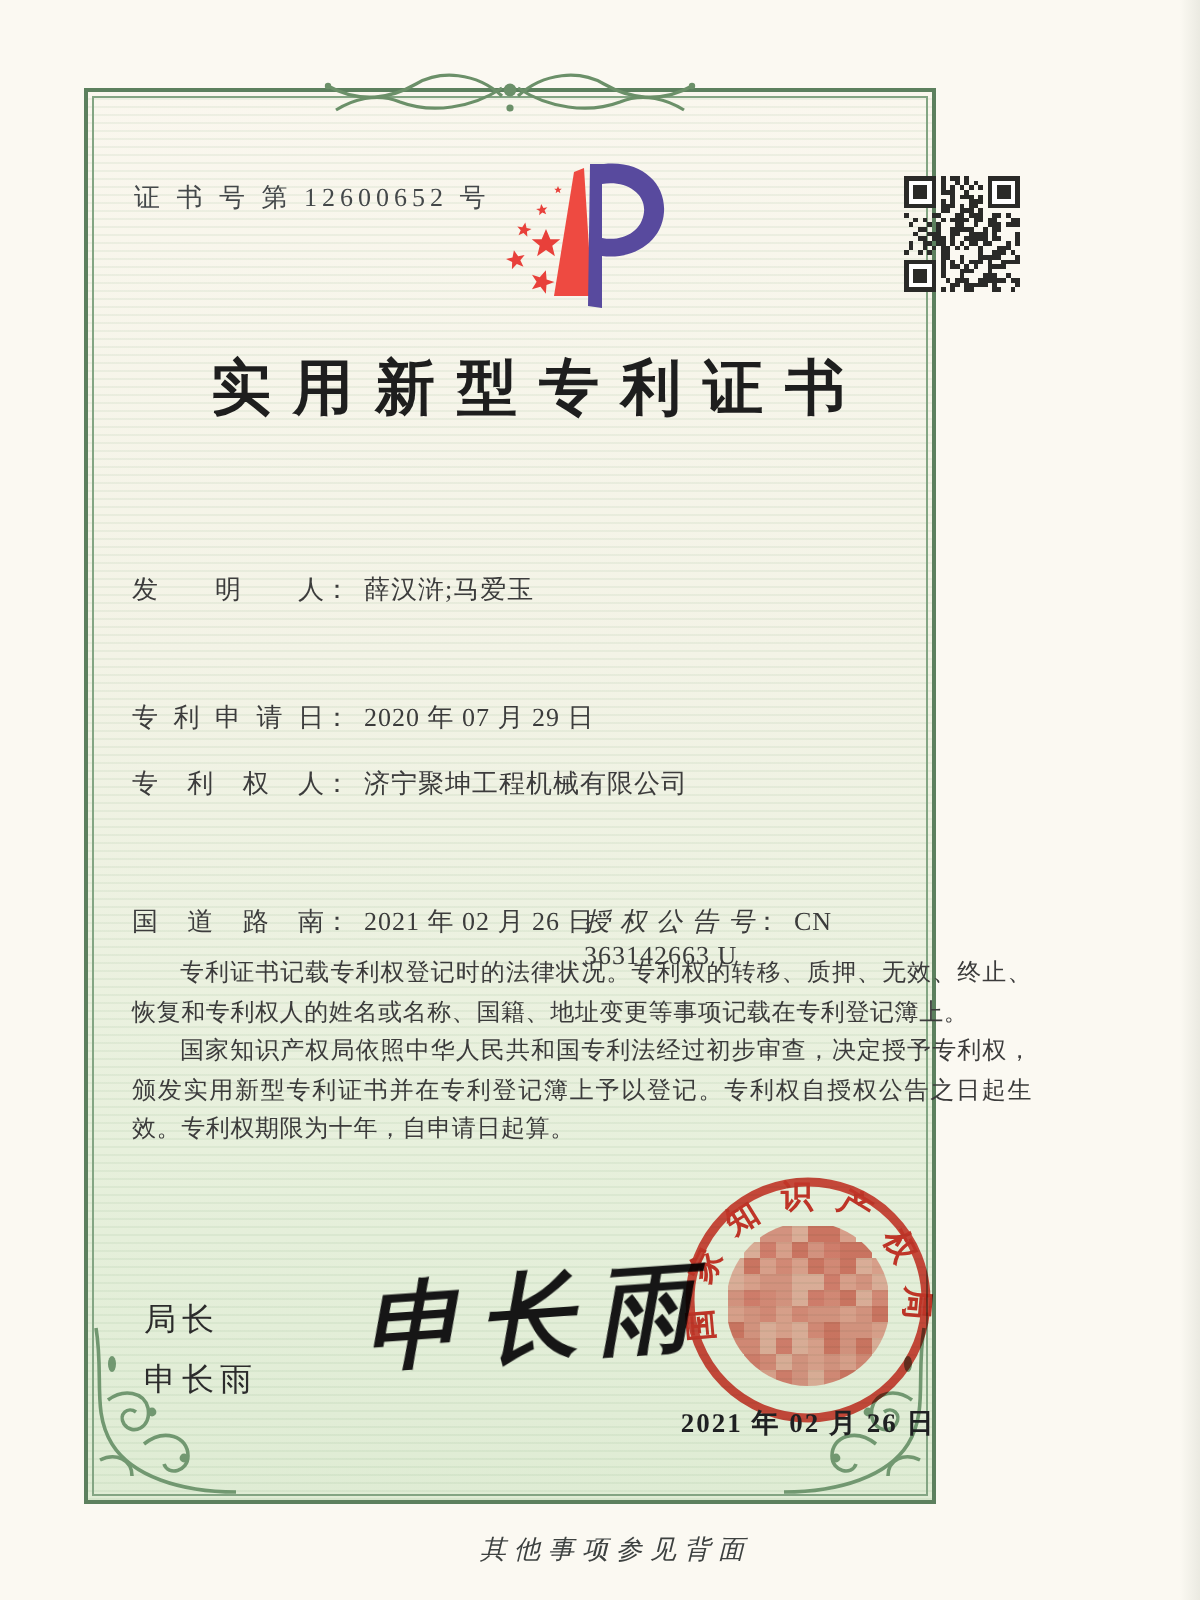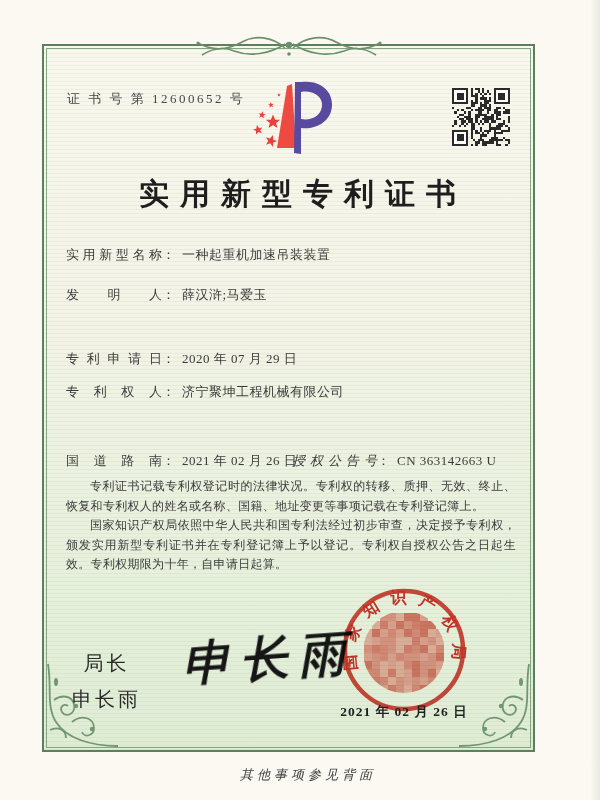--- a/index.html
+++ b/index.html
@@ -10,21 +10,21 @@
     font-family:"Liberation Serif","DejaVu Serif",serif;
     color:#3a3a3a;
     overflow:hidden;
   }
   body::after{ 
     content:""; position:absolute; top:0; right:0; width:10px; height:100%;
     background:linear-gradient(90deg, rgba(0,0,0,0) 0%, rgba(90,100,80,0.10) 100%);
     pointer-events:none;
   }
   .frame{
-    position:absolute; left:42px; top:44px; width:493px; height:708px;
+    position:absolute; left:42px; top:44px; width:426px; height:708px;
     border:2px solid #5c805e;
     background:
       repeating-linear-gradient(0deg, rgba(122,166,120,0.10) 0px, rgba(122,166,120,0.10) 1px, rgba(0,0,0,0) 1px, rgba(0,0,0,0) 4px),
       linear-gradient(180deg, #faf7ee 0%, #f3f3e6 40%, #e7f0dc 75%, #dfecd4 100%);
   }
   .frame::before{
     content:""; position:absolute; inset:2px; border:1px solid #83a583; pointer-events:none;
   }
   .ornament-top{ position:absolute; left:50%; top:-14px; transform:translateX(-50%); }
   .corner-fl{ position:absolute; bottom:-2px; opacity:.85; }
@@ -47,21 +47,21 @@
   .fvalue.addr{ display:inline-block; width:342px; vertical-align:top; line-height:1.62; }
   .pair2{ position:absolute; left:226px; top:0; }
   .pair2 .flabel{ width:85px;font-style:italic; }
 
   .paras{
     position:absolute; left:22px; top:431px; width:450px;
     font-size:12px; line-height:1.63; text-align:justify; color:#3b3b3b; letter-spacing:.3px;
   }
   .paras p{ text-indent:2em; }
 
-  .duty{ position:absolute; left:28px; top:604px; font-size:20px; letter-spacing:3px; color:#2c2c2c; font-family:"Liberation Sans","DejaVu Sans",sans-serif;text-align:center; }
+  .duty{ position:absolute; left:28px; top:604px; font-size:16px; letter-spacing:3px; color:#2c2c2c; font-family:"Liberation Sans","DejaVu Sans",sans-serif; }
   .duty div{ margin-bottom:9px; }
   .signature{
     position:absolute; left:138px; top:580px; width:200px;
     font-size:48px; font-style:italic; font-weight:700; letter-spacing:10px;
     color:#161616; transform:rotate(-4deg); filter:blur(.3px);
   }
 
   .seal{ position:absolute; left:296px; top:540px; width:128px; height:128px; mix-blend-mode:multiply; }
   .seal-date{
     position:absolute; left:294px; top:657px; width:132px; text-align:center;
@@ -361,23 +361,20 @@
       <rect x="18" y="0" width="7" height="7" fill="#2a2a28"></rect>
       <rect x="19" y="1" width="5" height="5" fill="#fff"></rect>
       <rect x="20" y="2" width="3" height="3" fill="#2a2a28"></rect>
       <rect x="0" y="18" width="7" height="7" fill="#2a2a28"></rect>
       <rect x="1" y="19" width="5" height="5" fill="#fff"></rect>
       <rect x="2" y="20" width="3" height="3" fill="#2a2a28"></rect>
     </svg>
 
   <div class="title">实用新型专利证书</div>
 
-  <div class="frow" style="top:200px">
-    <span class="flabel">实用新型名称</span><span class="fcolon">：</span><span class="fvalue">一种起重机加速吊装装置</span>
-  </div>
   <div class="frow" style="top:240px">
     <span class="flabel">发明人</span><span class="fcolon">：</span><span class="fvalue">薛汉浒;马爱玉</span>
   </div>
   <div class="frow" style="top:304px">
     <span class="flabel">专利申请日</span><span class="fcolon">：</span><span class="fvalue">2020 年 07 月 29 日</span>
   </div>
   <div class="frow" style="top:337px">
     <span class="flabel">专利权人</span><span class="fcolon">：</span><span class="fvalue">济宁聚坤工程机械有限公司</span>
   </div>
   <div class="frow" style="top:406px">

